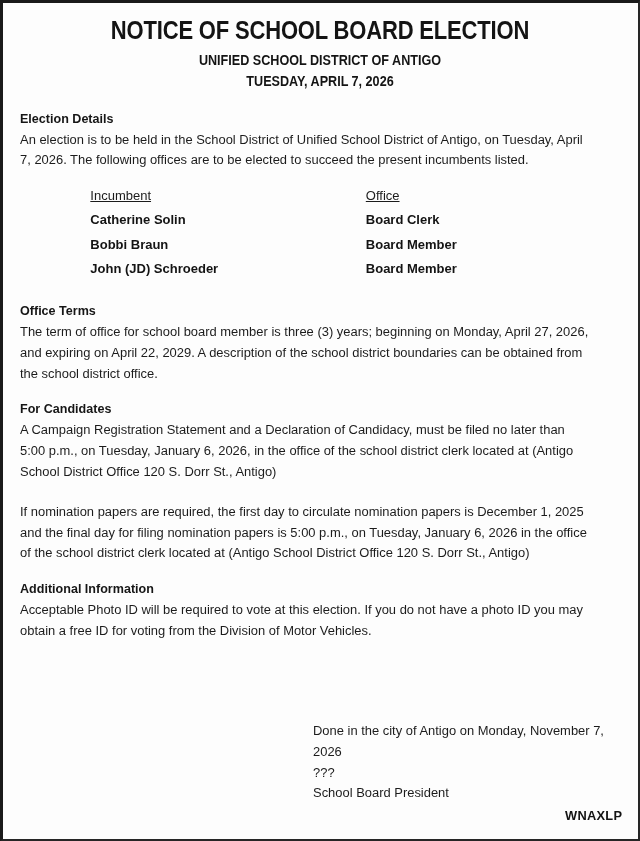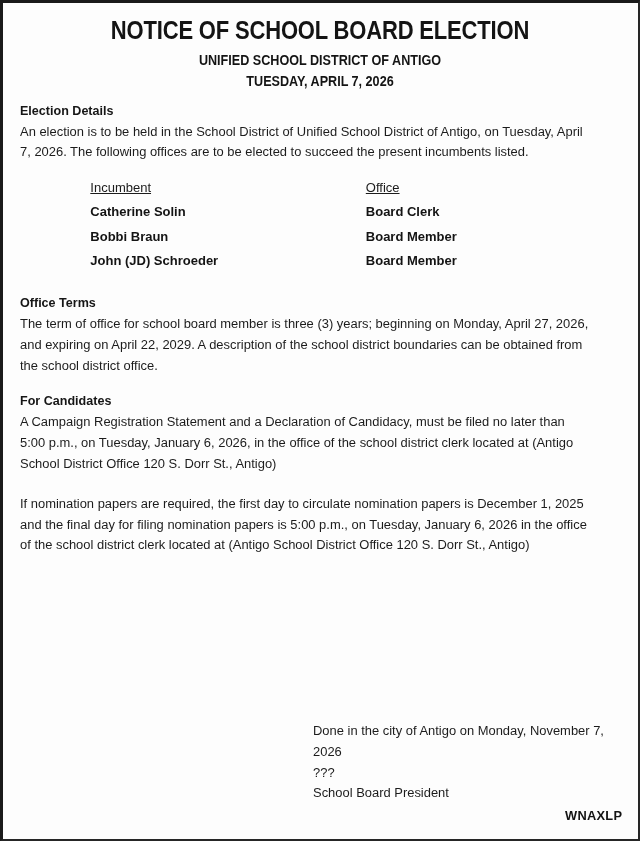--- a/index.html
+++ b/index.html
@@ -60,21 +60,21 @@
     font-weight: 700;
     color: #141414;
     line-height: 1.35;
     transform: scaleX(0.9);
     transform-origin: center top;
     margin: 2px 0 0 0;
   }
 
   
   .body-wrap {
-    margin-top: 12px;
+    margin-top: 20px;
     width: 603px;
   }
   .section {
     margin-bottom: 17px;
   }
   .section-heading {
     font-size: 13.5px;
     font-weight: 700;
     color: #161616;
     line-height: 1.25;
@@ -200,20 +200,24 @@
         <p class="para">The term of office for school board member is three (3) years; beginning on Monday, April 27, 2026, and expiring on April 22, 2029. A description of the school district boundaries can be obtained from the school district office.</p>
       </div>
 
       <div class="section">
         <div class="section-heading">For Candidates</div>
         <p class="para">A Campaign Registration Statement and a Declaration of Candidacy, must be filed no later than 5:00 p.m., on Tuesday, January 6, 2026, in the office of the school district clerk located at (Antigo School District Office 120 S. Dorr St., Antigo)</p>
         <p class="para">If nomination papers are required, the first day to circulate nomination papers is December 1, 2025 and the final day for filing nomination papers is 5:00 p.m., on Tuesday, January 6, 2026 in the office of the school district clerk located at (Antigo School District Office 120 S. Dorr St., Antigo)</p>
       </div>
 
 
+      <div class="section">
+        <div class="section-heading">Additional Information</div>
+        <p class="para">Acceptable Photo ID will be required to vote at this election. If you do not have a photo ID you may obtain a free ID for voting from the Division of Motor Vehicles.</p>
+      </div>
 
     </div>
   </div>
 
   <div class="signature">
     <p class="sig-line">Done in the city of Antigo on Monday, November 7, 2026</p>
     <p class="sig-line">???</p>
     <p class="sig-line">School Board President</p>
   </div>
 

